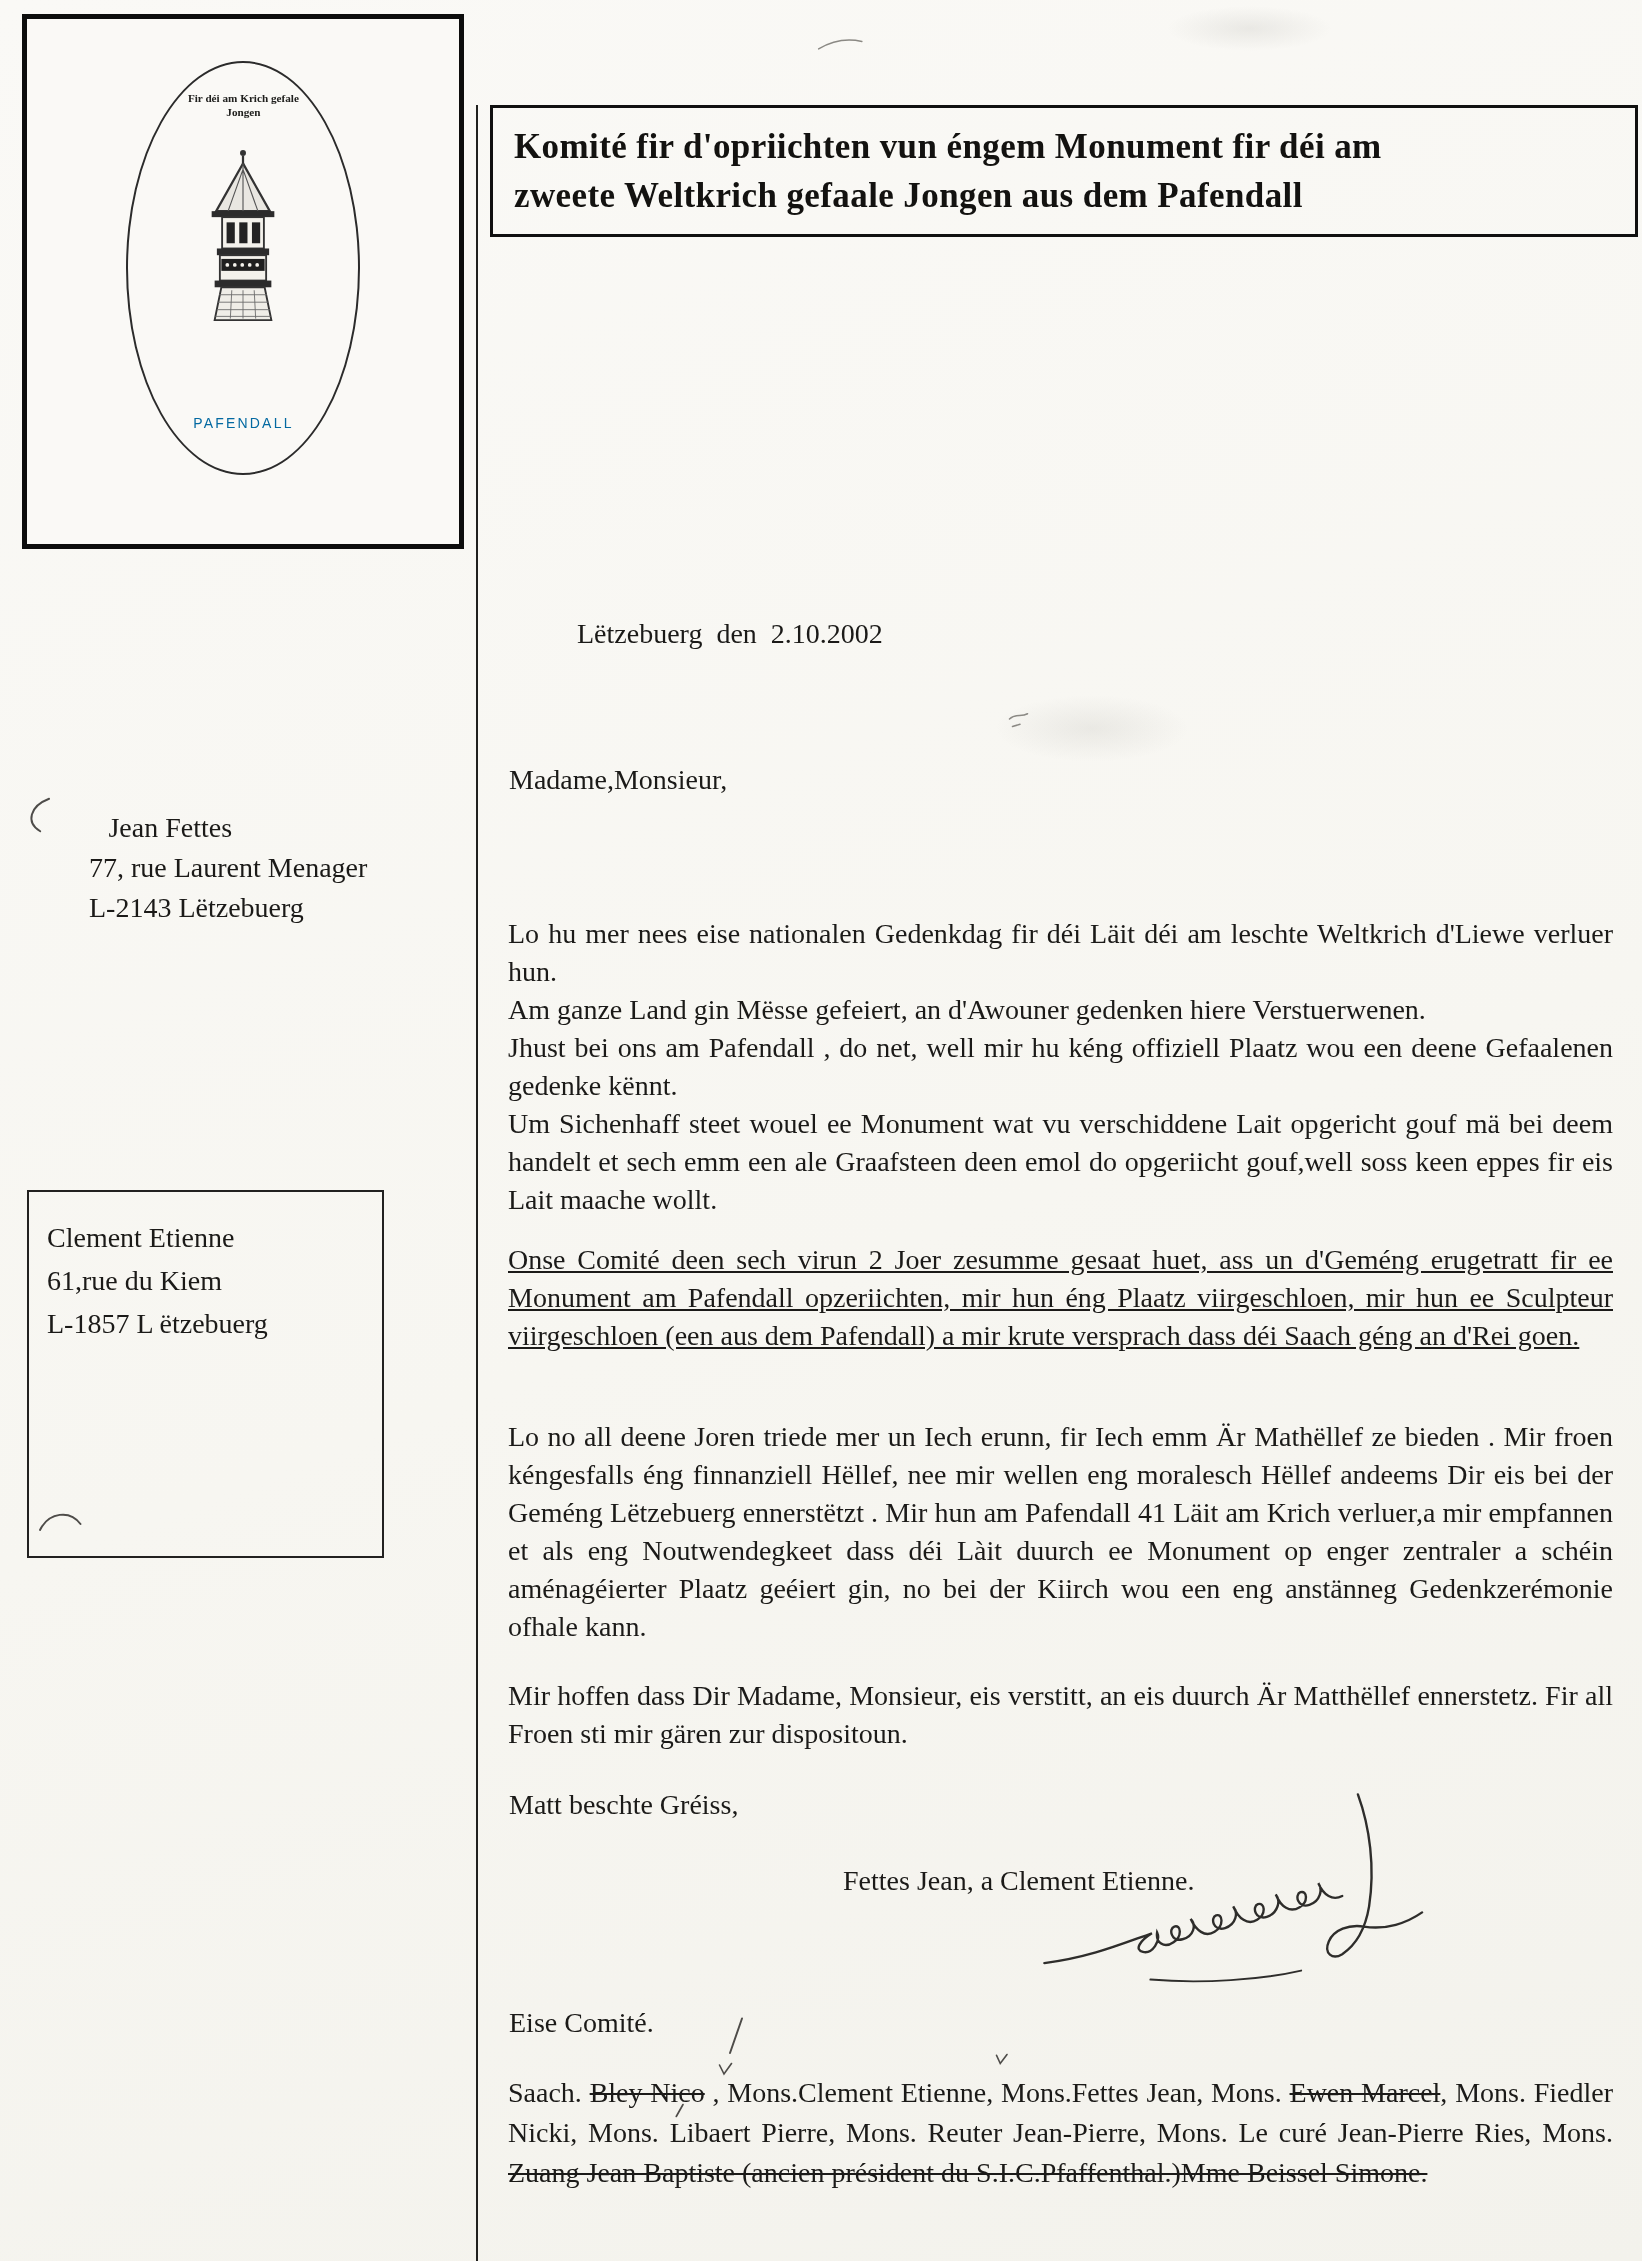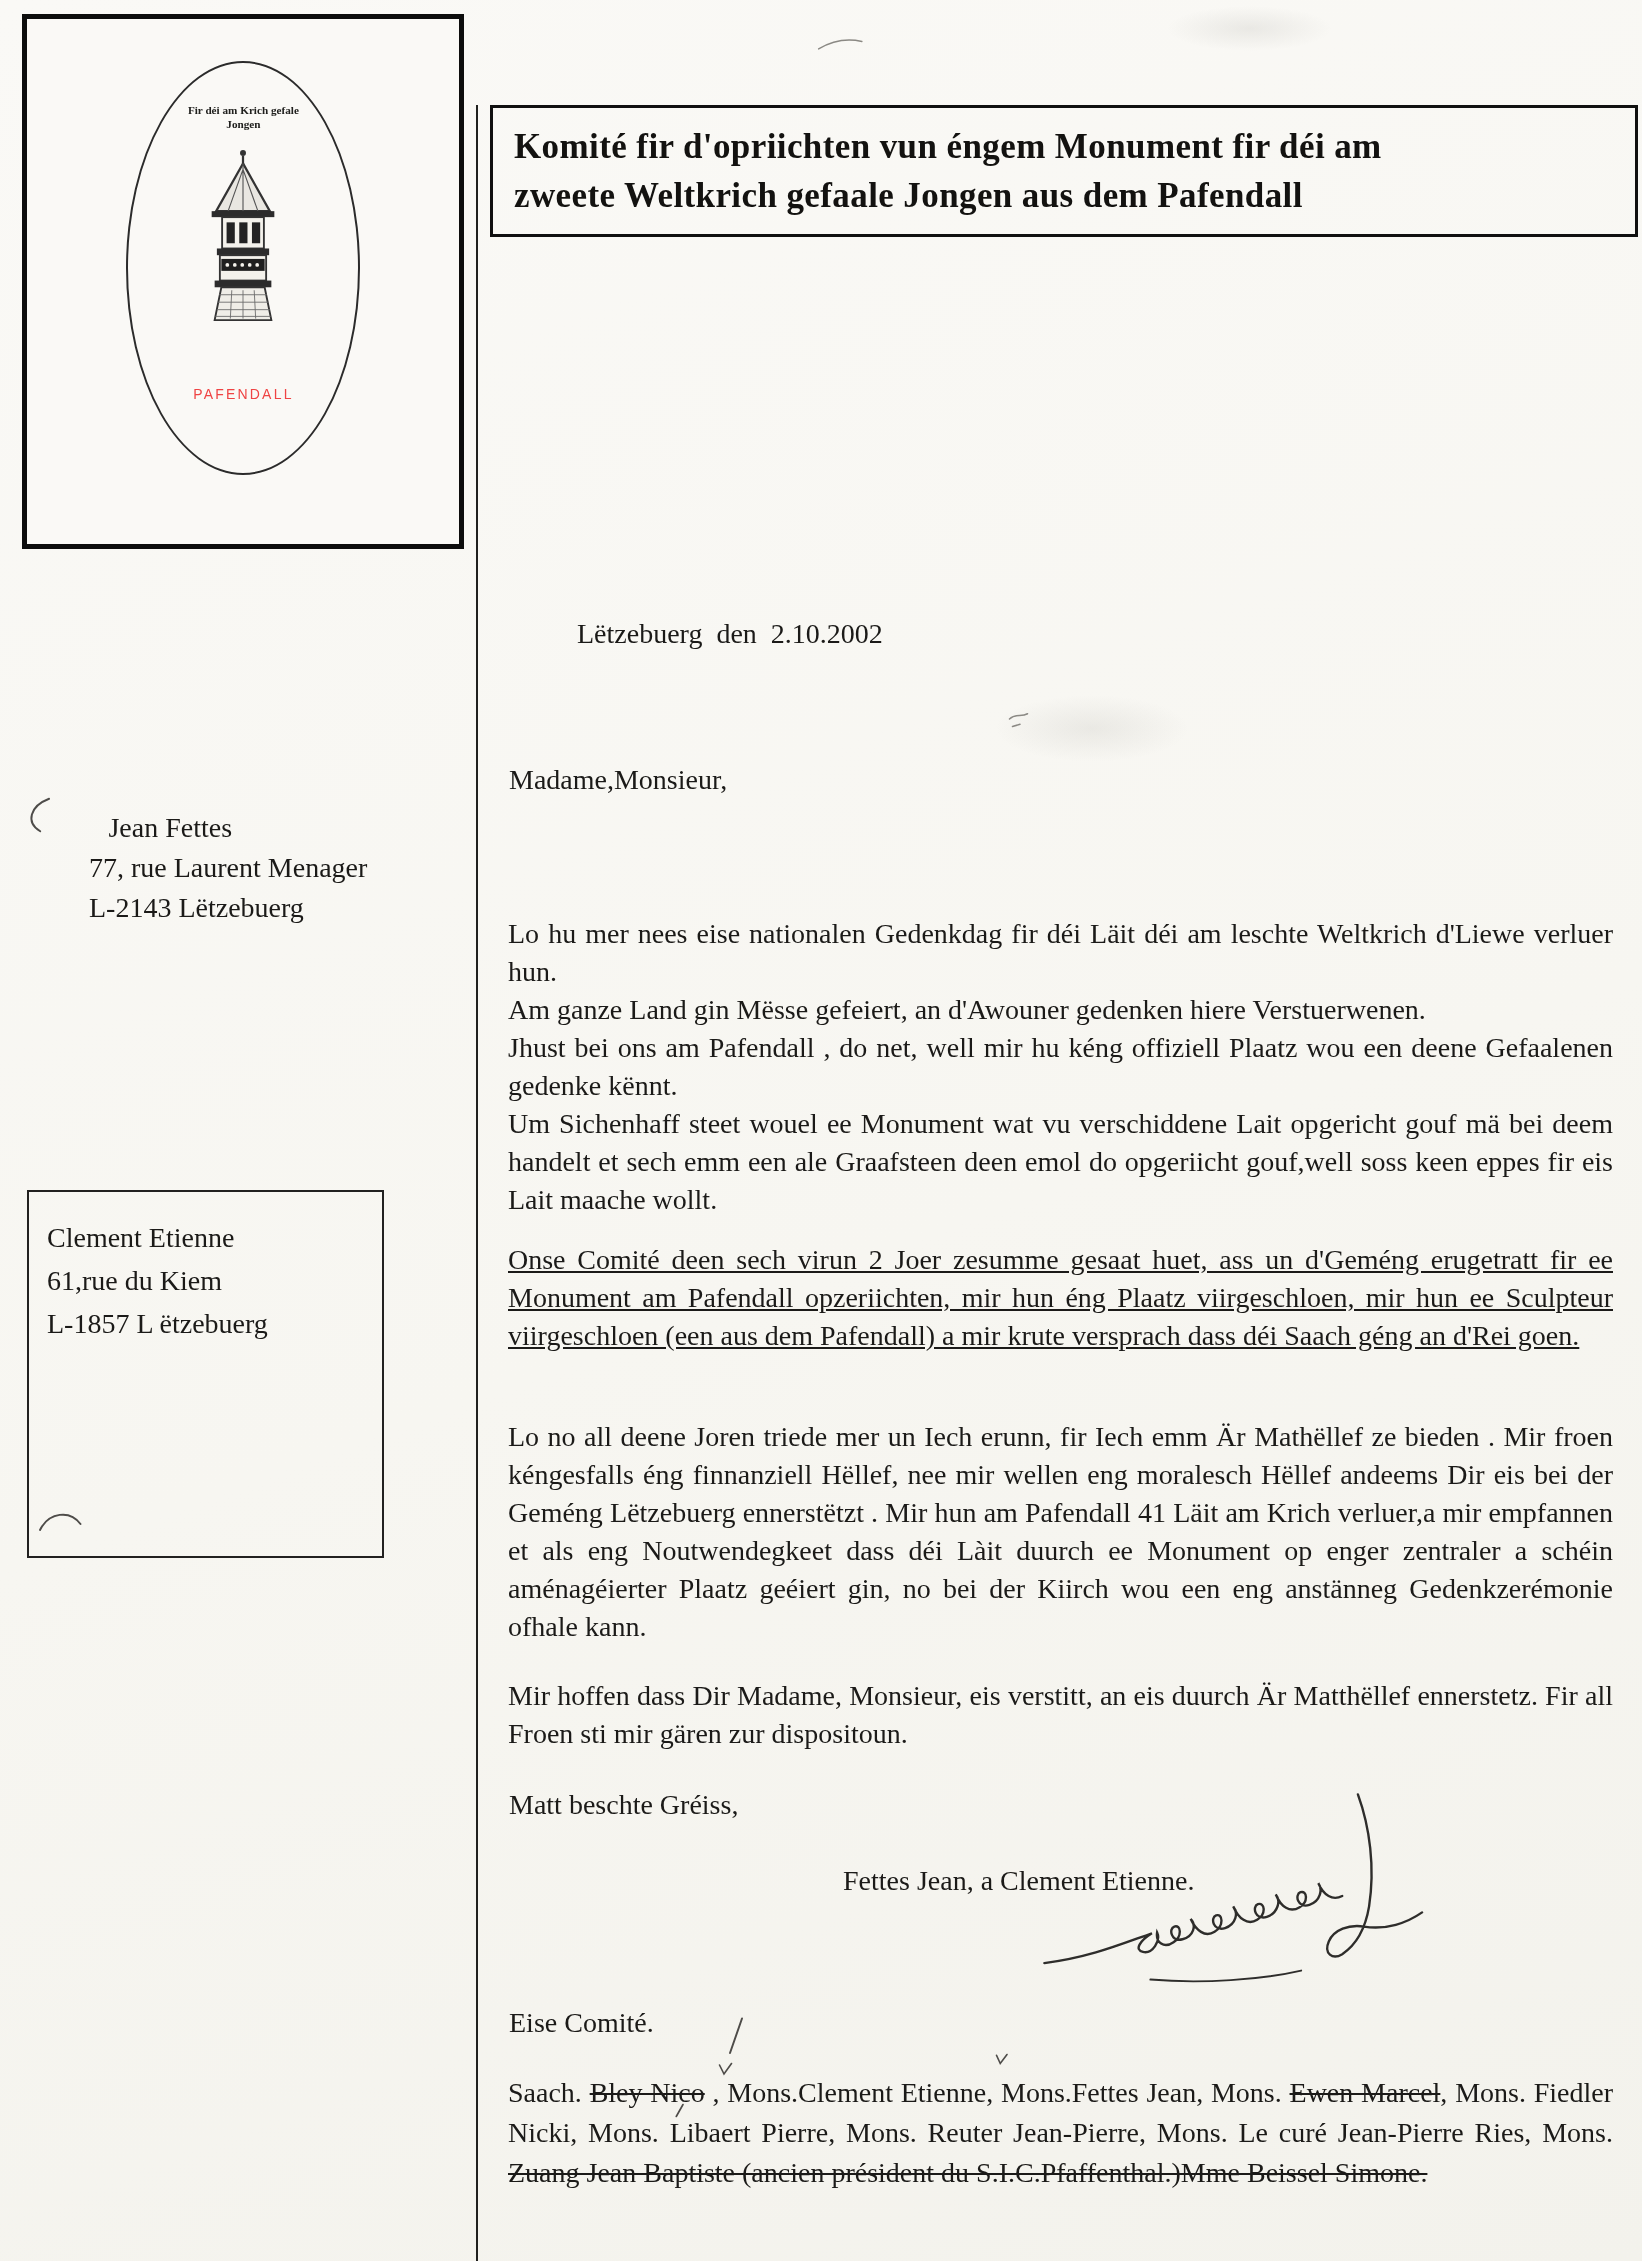--- a/index.html
+++ b/index.html
@@ -10,25 +10,25 @@
     font-family:"Liberation Serif", serif;
     color:#1b1a18;
     overflow:hidden;
   }
 
   
   .logo-box { position:absolute; left:22.4px; top:13.5px; width:432px; height:525px;
               border:5.2px solid #0d0d0d; background:#faf9f6; }
   .logo-oval { position:absolute; left:50%; top:42px; transform:translateX(-50%);
                width:230px; height:410px; border:2.2px solid #2b2b2b; border-radius:50%; }
-  .logo-motto { position:absolute; top:40px; width:100%; text-align:center;
+  .logo-motto { position:absolute; top:28px; width:100%; text-align:center;
                 font-size:11.2px; line-height:14px; font-weight:bold; color:#20201e; }
   .tower { position:absolute; top:84px; left:50%; transform:translateX(-50%); }
-  .logo-caption { position:absolute; bottom:71px; width:100%; text-align:center;
-                  font-size:14px; letter-spacing:2.2px; color:#ef4444;
+  .logo-caption { position:absolute; bottom:42px; width:100%; text-align:center;
+                  font-size:14px; letter-spacing:2.2px; color:#0369a1;
                   font-family:"Liberation Sans", sans-serif; }
 
   
   .title-box { position:absolute; left:490px; top:105px; width:1148px; height:132px;
                border:3.7px solid #101010; box-sizing:border-box;
                display:flex; flex-direction:column; justify-content:center; padding:0 21px;
                background:transparent; }
   .title-line { font-size:35px; font-weight:bold; line-height:49px; letter-spacing:0.4px; color:#131210; }
 
   .vrule { position:absolute; left:476px; top:105px; width:2.2px; height:2157px; background:#20201e; }

